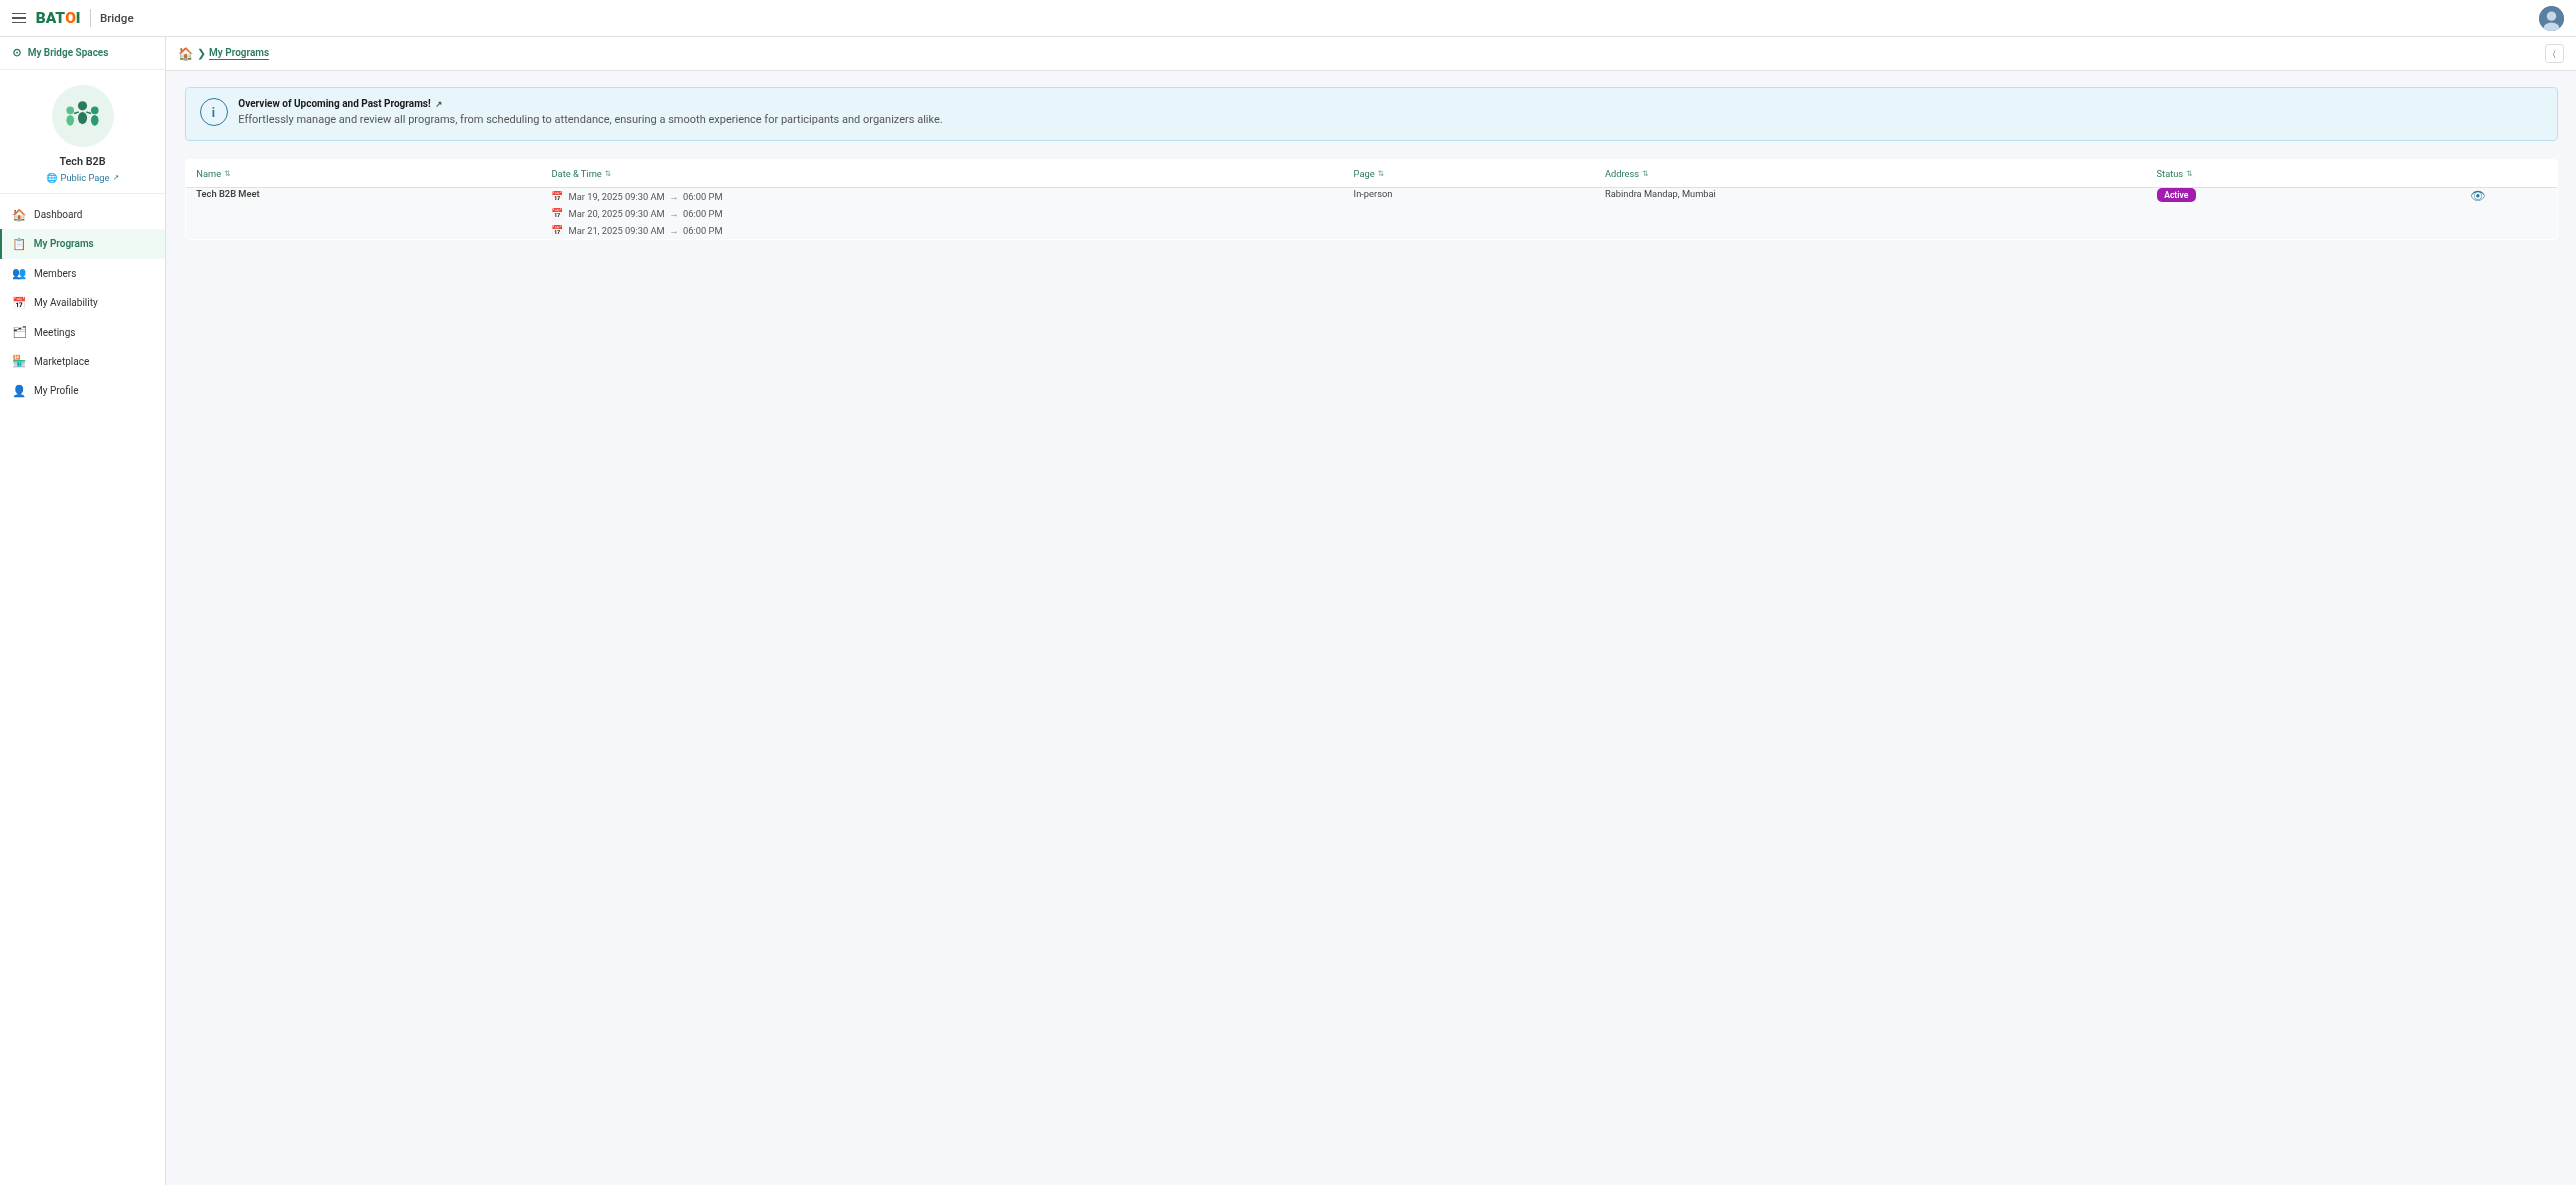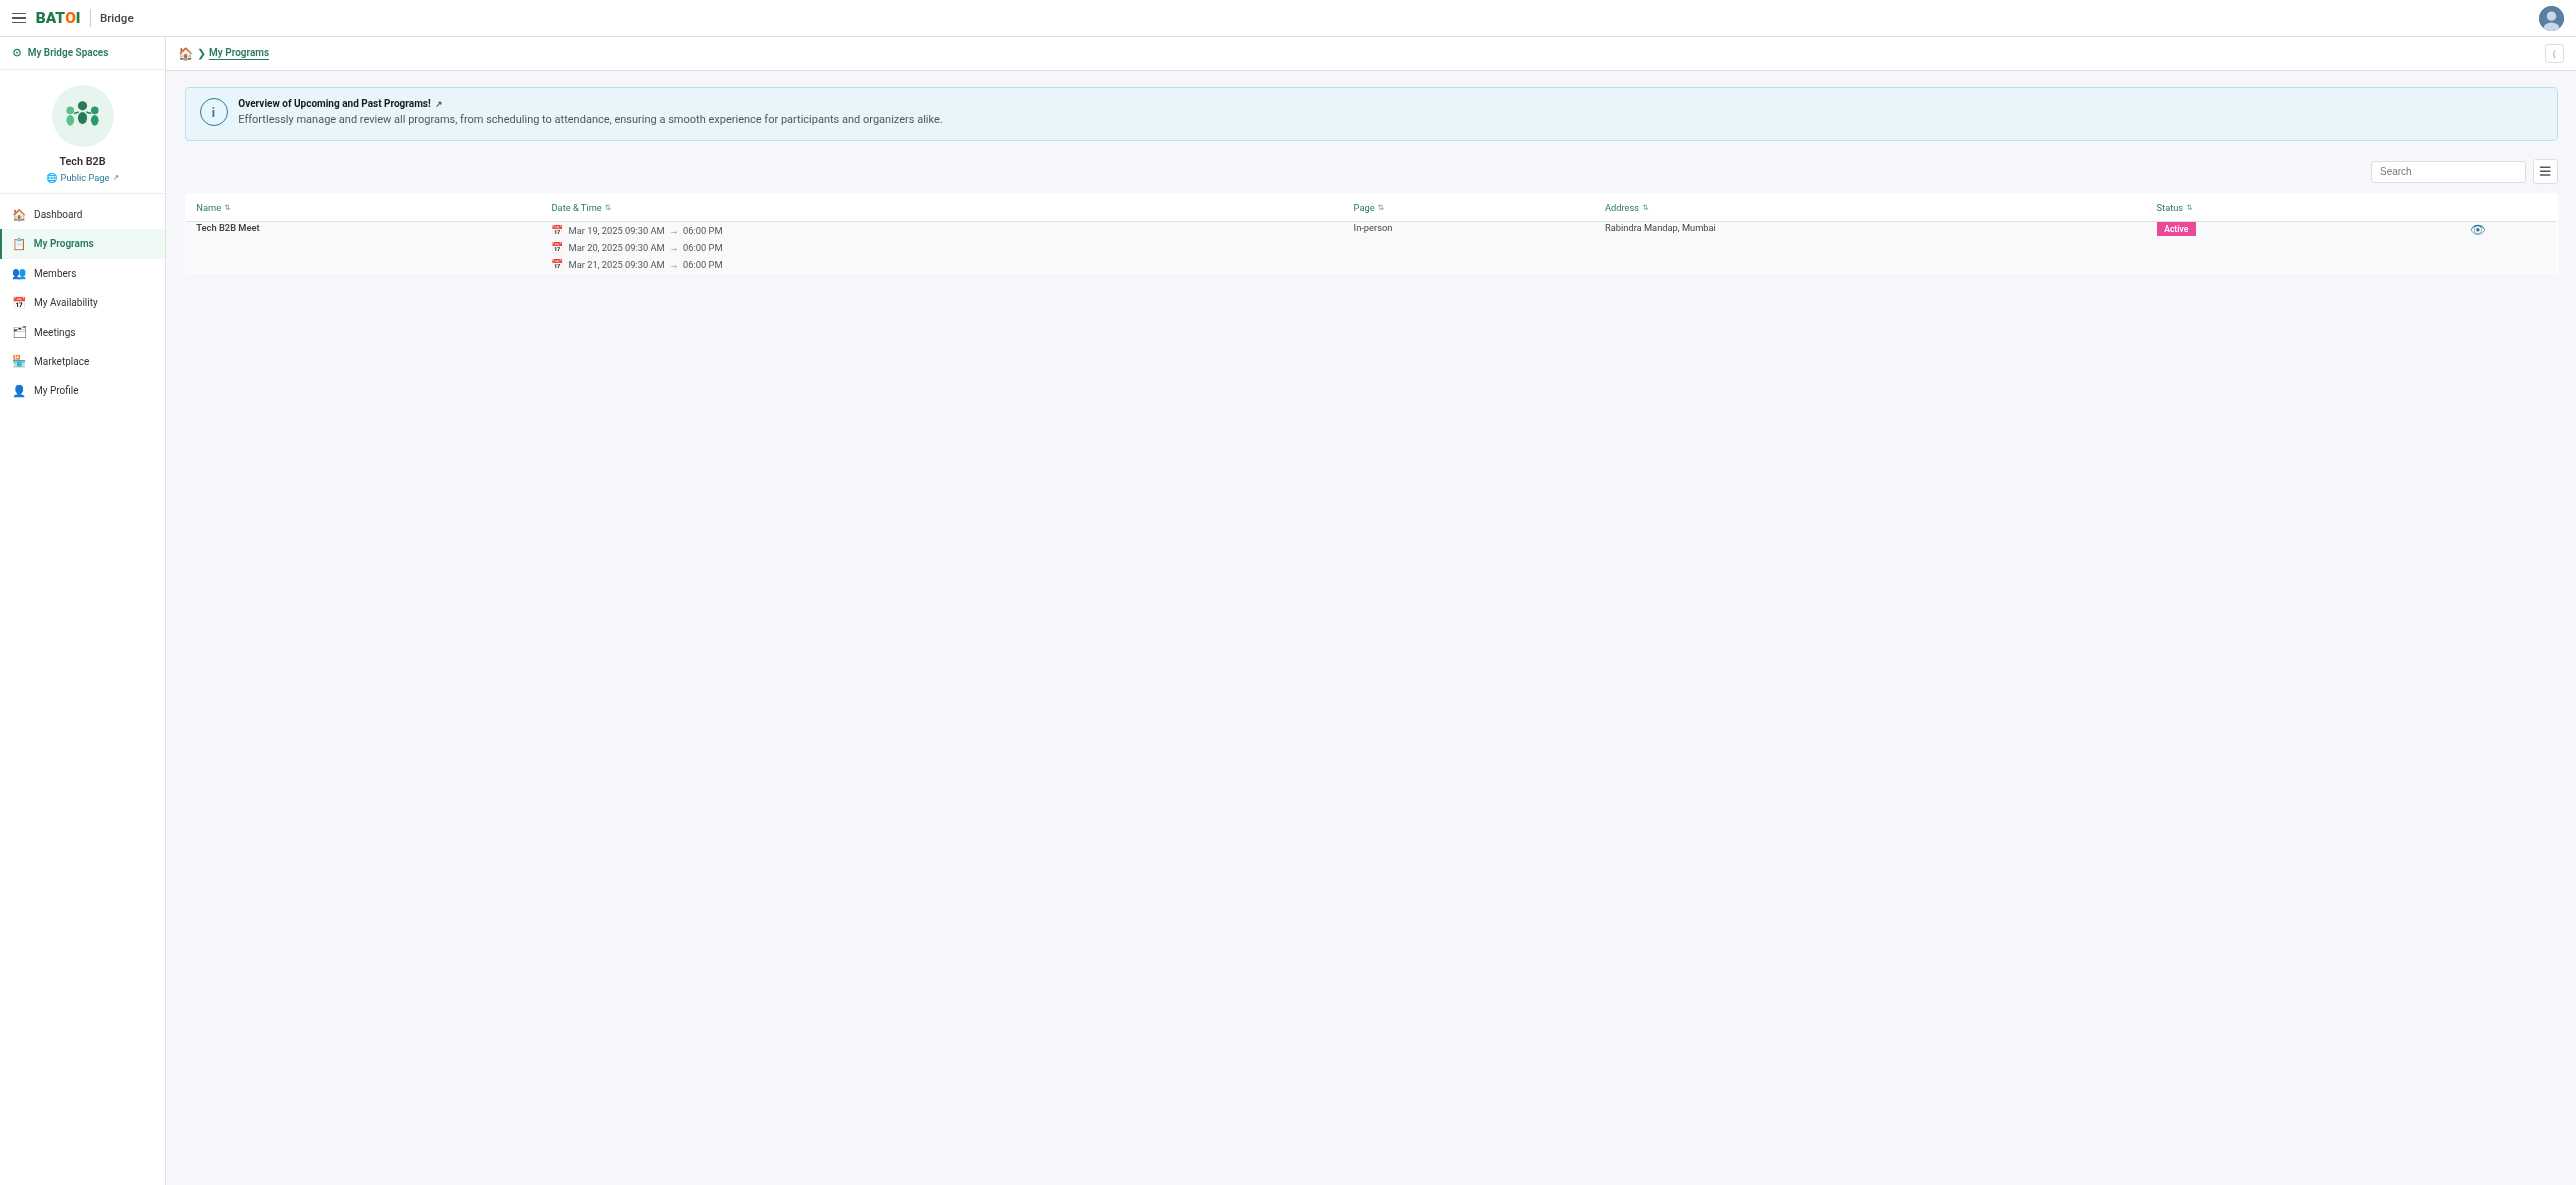--- a/index.html
+++ b/index.html
@@ -142,22 +142,22 @@
     .programs-table td { padding: 0 10.8px; vertical-align: top; font-size: 9.3px; color: #444; }
     .name-cell { color: #2a7a9e; font-weight: 600; font-size: 10px; cursor: pointer; padding-top: 10.8px; vertical-align: middle; }
     .date-cell { padding-top: 6.2px; padding-bottom: 6.2px; }
     .date-row { display: flex; align-items: center; gap: 4.6px; padding: 3.1px 0; font-size: 9.3px; color: #555; }
     .cal-icon { font-size: 10px; color: #888; }
     .arrow-icon { color: #888; }
     .mode-cell { vertical-align: middle; font-size: 9.3px; color: #444; margin-top: 48px; }
     .address-cell { vertical-align: middle; font-size: 9.3px; color: #444; }
     .status-cell { vertical-align: middle; }
     .status-badge {
-      background: #ec4899; color: #fff; font-size: 8.5px;
-      padding: 2.3px 7.7px; border-radius: 0; font-weight: 600;
+      background: #a21caf; color: #fff; font-size: 8.5px;
+      padding: 2.3px 7.7px; border-radius: 5px; font-weight: 600;
       display: inline-block;
     }
     .actions-cell { vertical-align: middle; text-align: center; }
     .view-icon { color: #2a7a9e; font-size: 12.4px; cursor: pointer; }
     .row-bg { background: #f8f9fa; }
   </style>
 </head>
 <body>
 
 <nav class="topnav">
@@ -268,30 +268,20 @@
         </div>
         <div>
           <div class="info-banner-title">
             <span>Overview of Upcoming and Past Programs!</span>
             <span class="external-link-icon">↗</span>
           </div>
           <div class="info-banner-desc">Effortlessly manage and review all programs, from scheduling to attendance, ensuring a smooth experience for participants and organizers alike.</div>
         </div>
       </div>
 
-      <div class="toolbar">
-        <input class="search-input" type="text" placeholder="Search" style="">
-        <div class="list-view-btn">
-          <svg width="12.4" height="12.4" viewBox="0 0 16 16" fill="none" xmlns="http://www.w3.org/2000/svg">
-            <rect x="1" y="2" width="14" height="2" rx="1" fill="#555"></rect>
-            <rect x="1" y="7" width="14" height="2" rx="1" fill="#555"></rect>
-            <rect x="1" y="12" width="14" height="2" rx="1" fill="#555"></rect>
-          </svg>
-        </div>
-      </div>
 
       <table class="programs-table">
         <thead>
           <tr>
             <th>
               <div class="th-inner">
                 <span>Name</span>
                 <span class="sort-icon">⇅</span>
               </div>
             </th>

